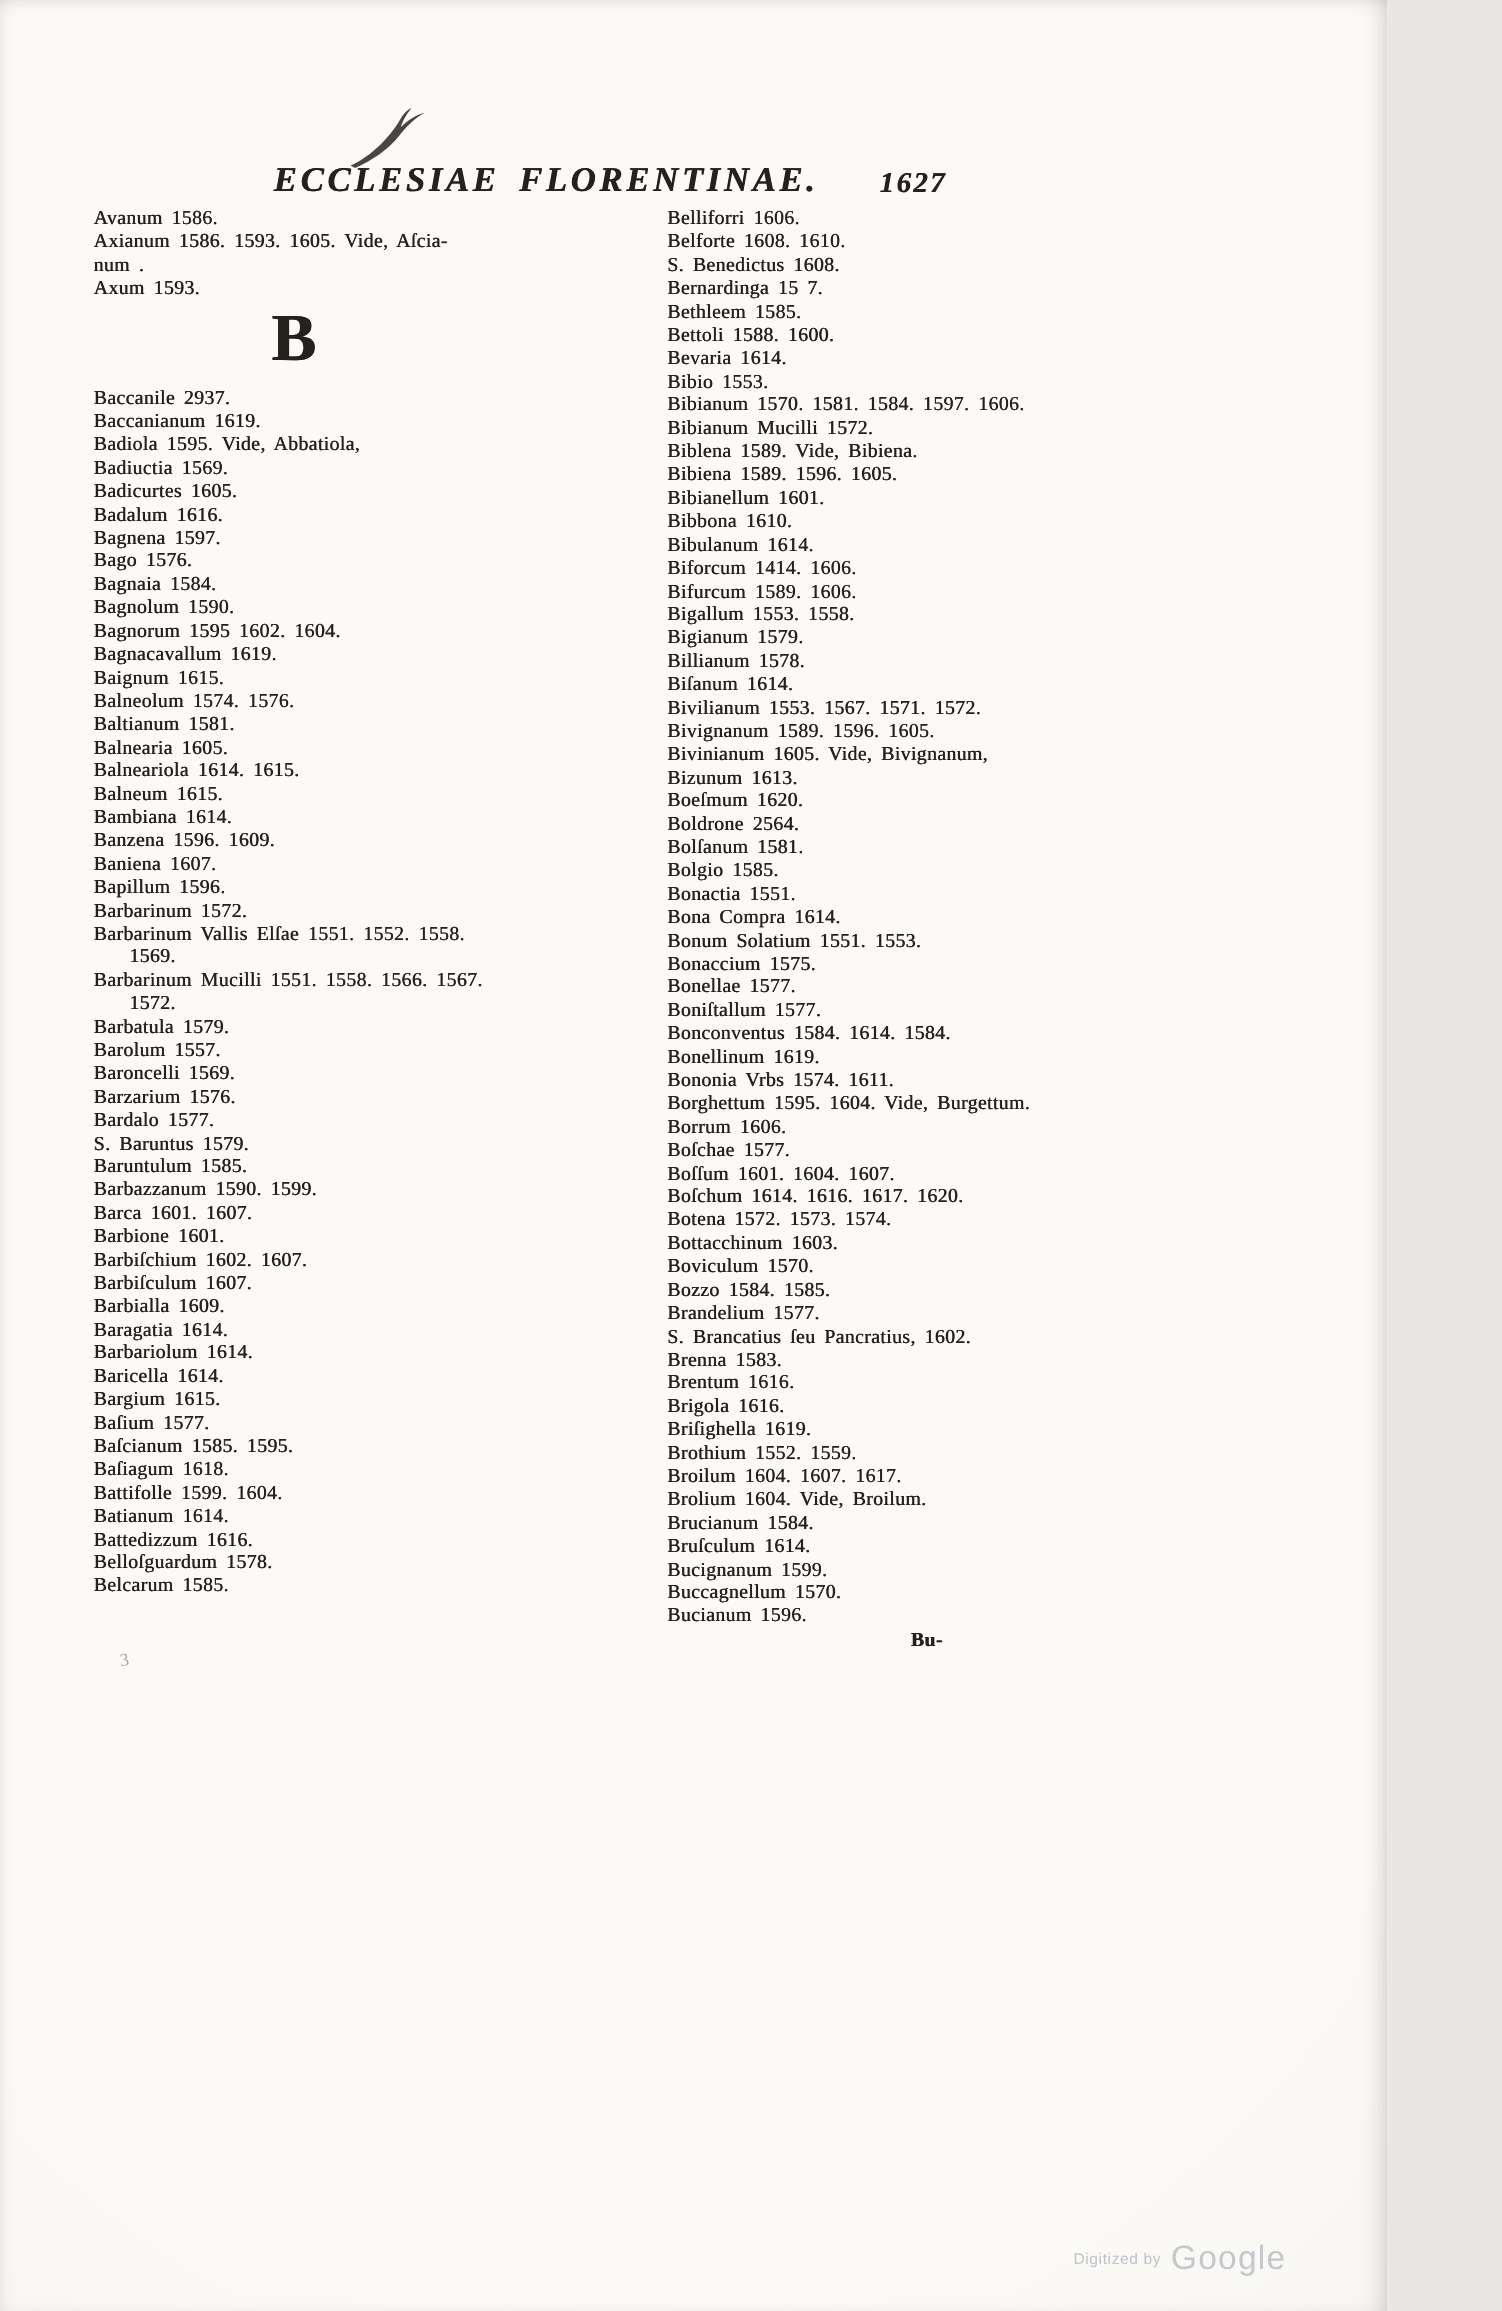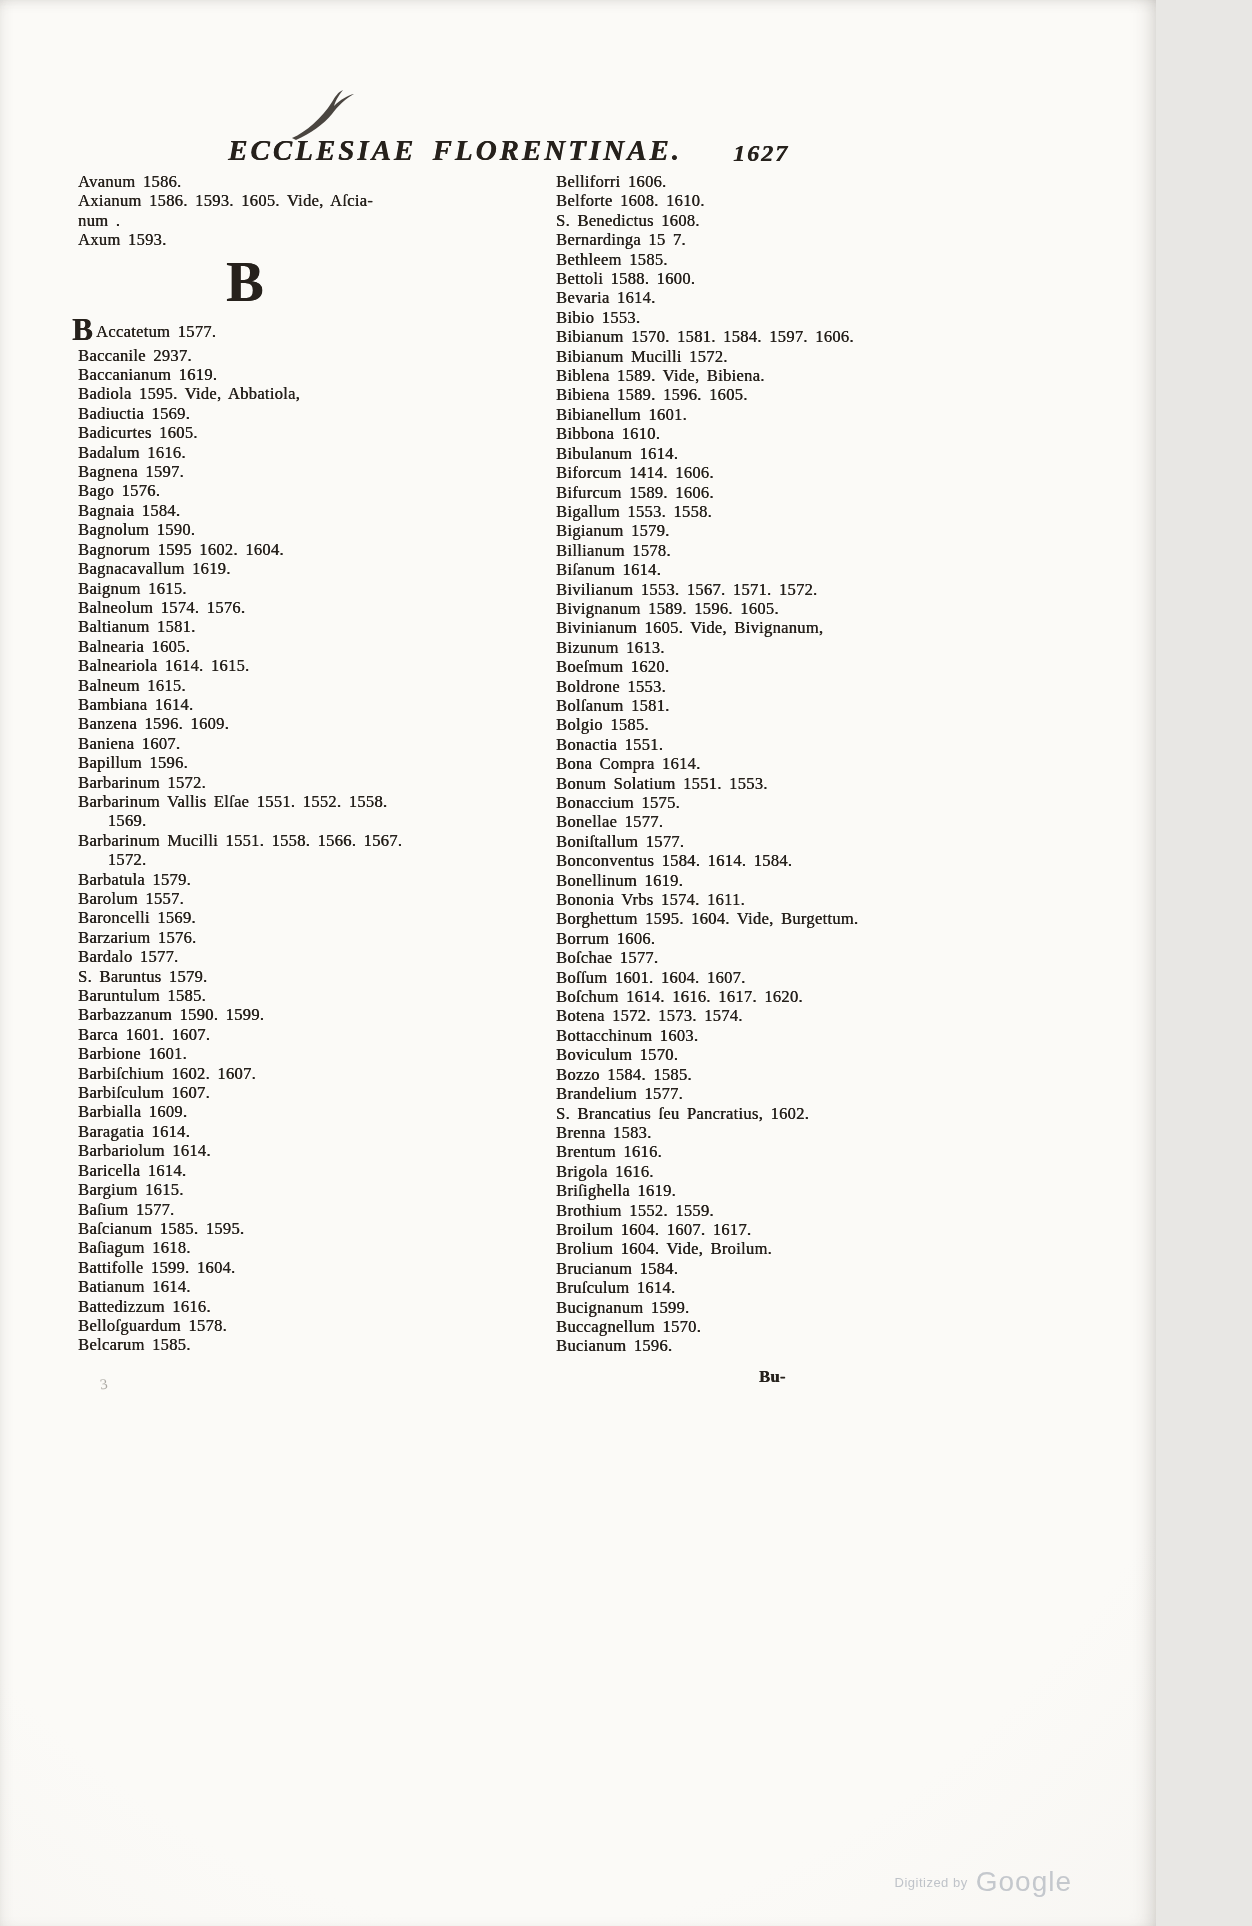--- a/index.html
+++ b/index.html
@@ -94,21 +94,21 @@
   .dropcap {
     font-size: 31px;
     font-weight: bold;
     line-height: 10px;
     margin-left: -6px;
     margin-right: 3px;
     vertical-align: -3px;
     text-shadow: 0.5px 0 0 currentColor;
   }
   .catchword {
-    margin-top: 11px;
+    margin-top: 1px;
     padding-left: 203px;
     font-size: 16.5px;
     line-height: 19.4px;
     font-weight: bold;
     letter-spacing: 0.3px;
     text-shadow: 0.35px 0 0 currentColor;
   }
   .pencil-mark {
     position: absolute;
     left: 100px;
@@ -142,21 +142,20 @@
   <div class="pagenum">1627</div>
 
   <div class="col col-left">
     <div>
         <div class="entry">Avanum 1586.</div>
         <div class="entry">Axianum 1586. 1593. 1605. Vide, Aſcia-</div>
         <div class="entry">num .</div>
         <div class="entry">Axum 1593.</div>
       </div>
     <div class="section-letter">B</div>
-    <div class="first-entry"><span class="dropcap">B</span><span>Accatetum 1577.</span></div>
     <div>
         <div class="entry">Baccanile 2937.</div>
         <div class="entry">Baccanianum 1619.</div>
         <div class="entry">Badiola 1595. Vide, Abbatiola,</div>
         <div class="entry">Badiuctia 1569.</div>
         <div class="entry">Badicurtes 1605.</div>
         <div class="entry">Badalum 1616.</div>
         <div class="entry">Bagnena 1597.</div>
         <div class="entry">Bago 1576.</div>
         <div class="entry">Bagnaia 1584.</div>
@@ -227,21 +226,21 @@
         <div class="entry">Bifurcum 1589. 1606.</div>
         <div class="entry">Bigallum 1553. 1558.</div>
         <div class="entry">Bigianum 1579.</div>
         <div class="entry">Billianum 1578.</div>
         <div class="entry">Biſanum 1614.</div>
         <div class="entry">Bivilianum 1553. 1567. 1571. 1572.</div>
         <div class="entry">Bivignanum 1589. 1596. 1605.</div>
         <div class="entry">Bivinianum 1605. Vide, Bivignanum,</div>
         <div class="entry">Bizunum 1613.</div>
         <div class="entry">Boeſmum 1620.</div>
-        <div class="entry">Boldrone 1553.</div>
+        <div class="entry">Boldrone 2564.</div>
         <div class="entry">Bolſanum 1581.</div>
         <div class="entry">Bolgio 1585.</div>
         <div class="entry">Bonactia 1551.</div>
         <div class="entry">Bona Compra 1614.</div>
         <div class="entry">Bonum Solatium 1551. 1553.</div>
         <div class="entry">Bonaccium 1575.</div>
         <div class="entry">Bonellae 1577.</div>
         <div class="entry">Boniſtallum 1577.</div>
         <div class="entry">Bonconventus 1584. 1614. 1584.</div>
         <div class="entry">Bonellinum 1619.</div>

